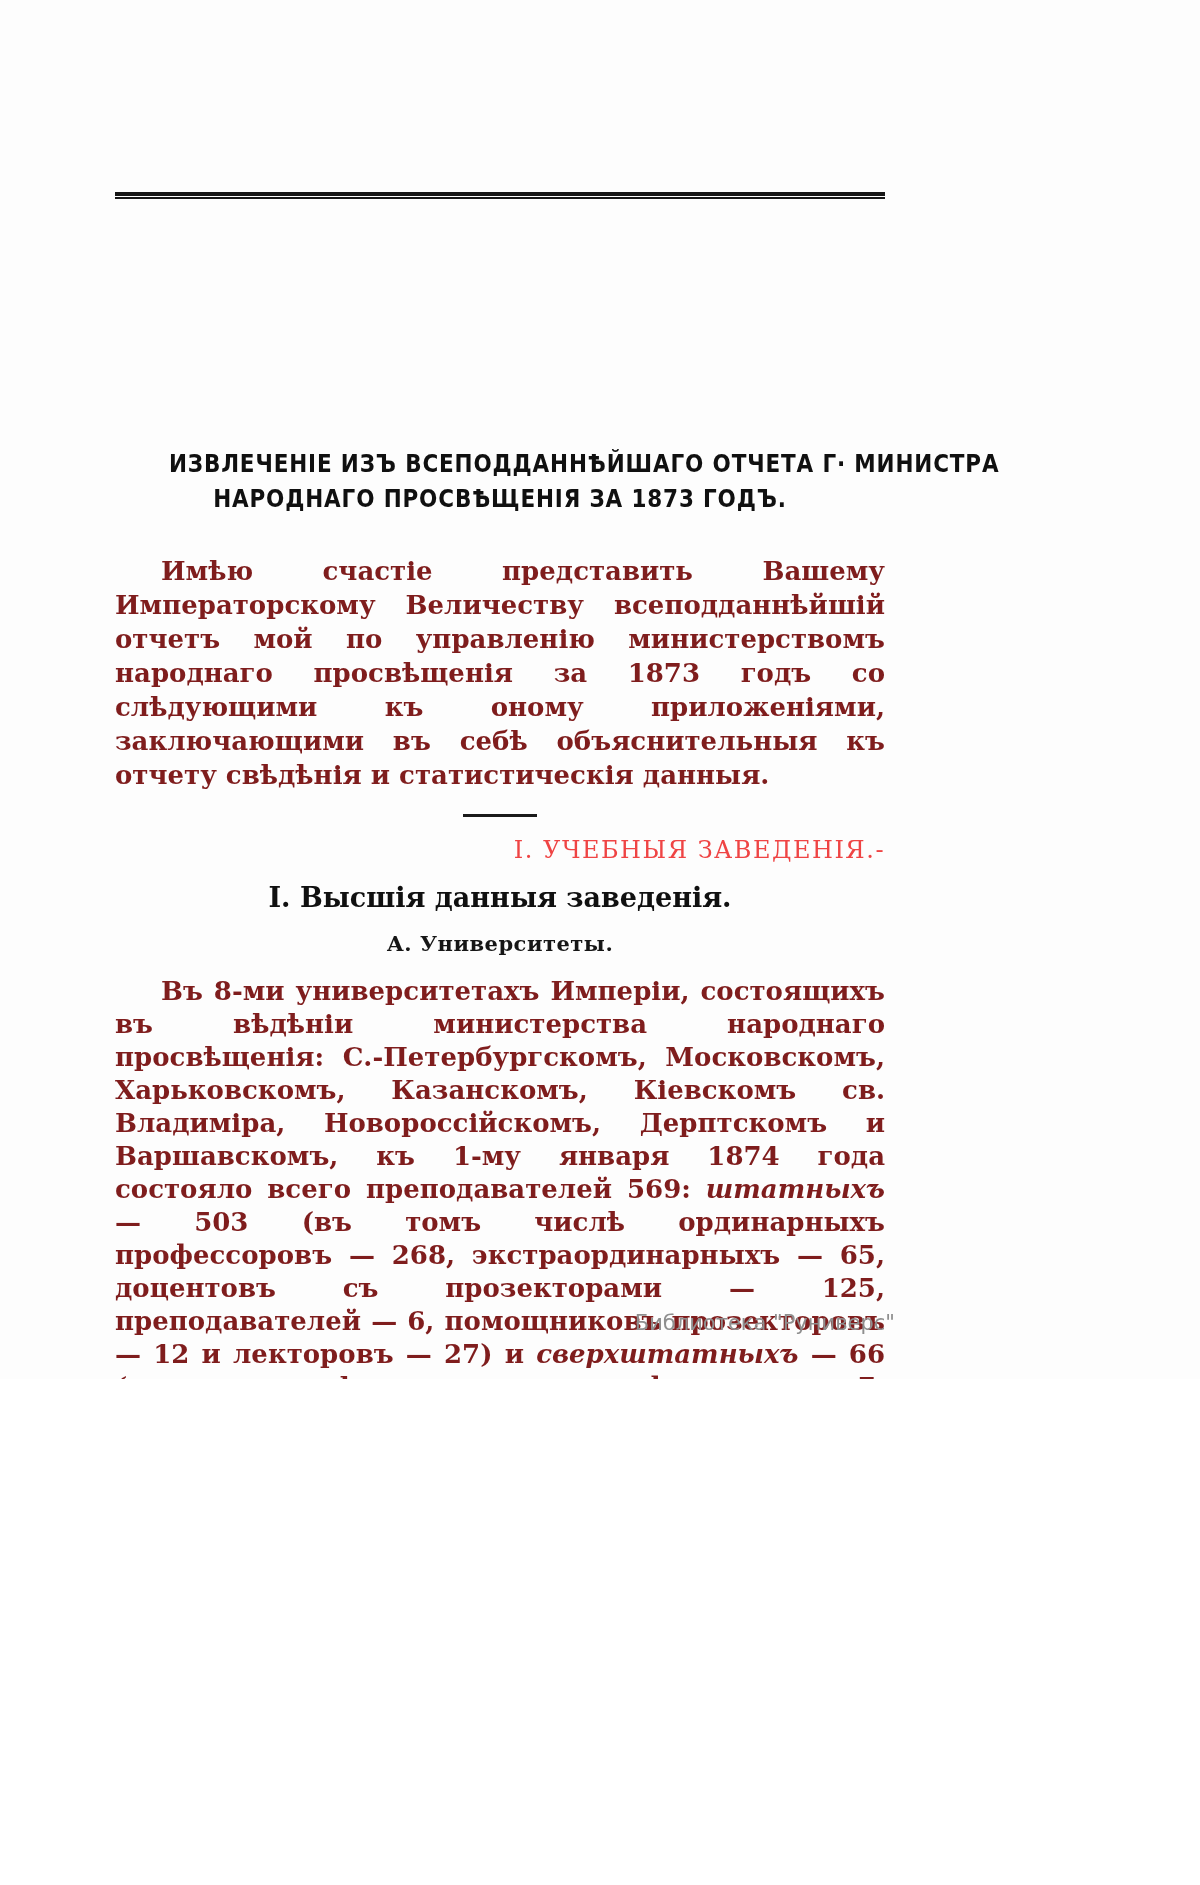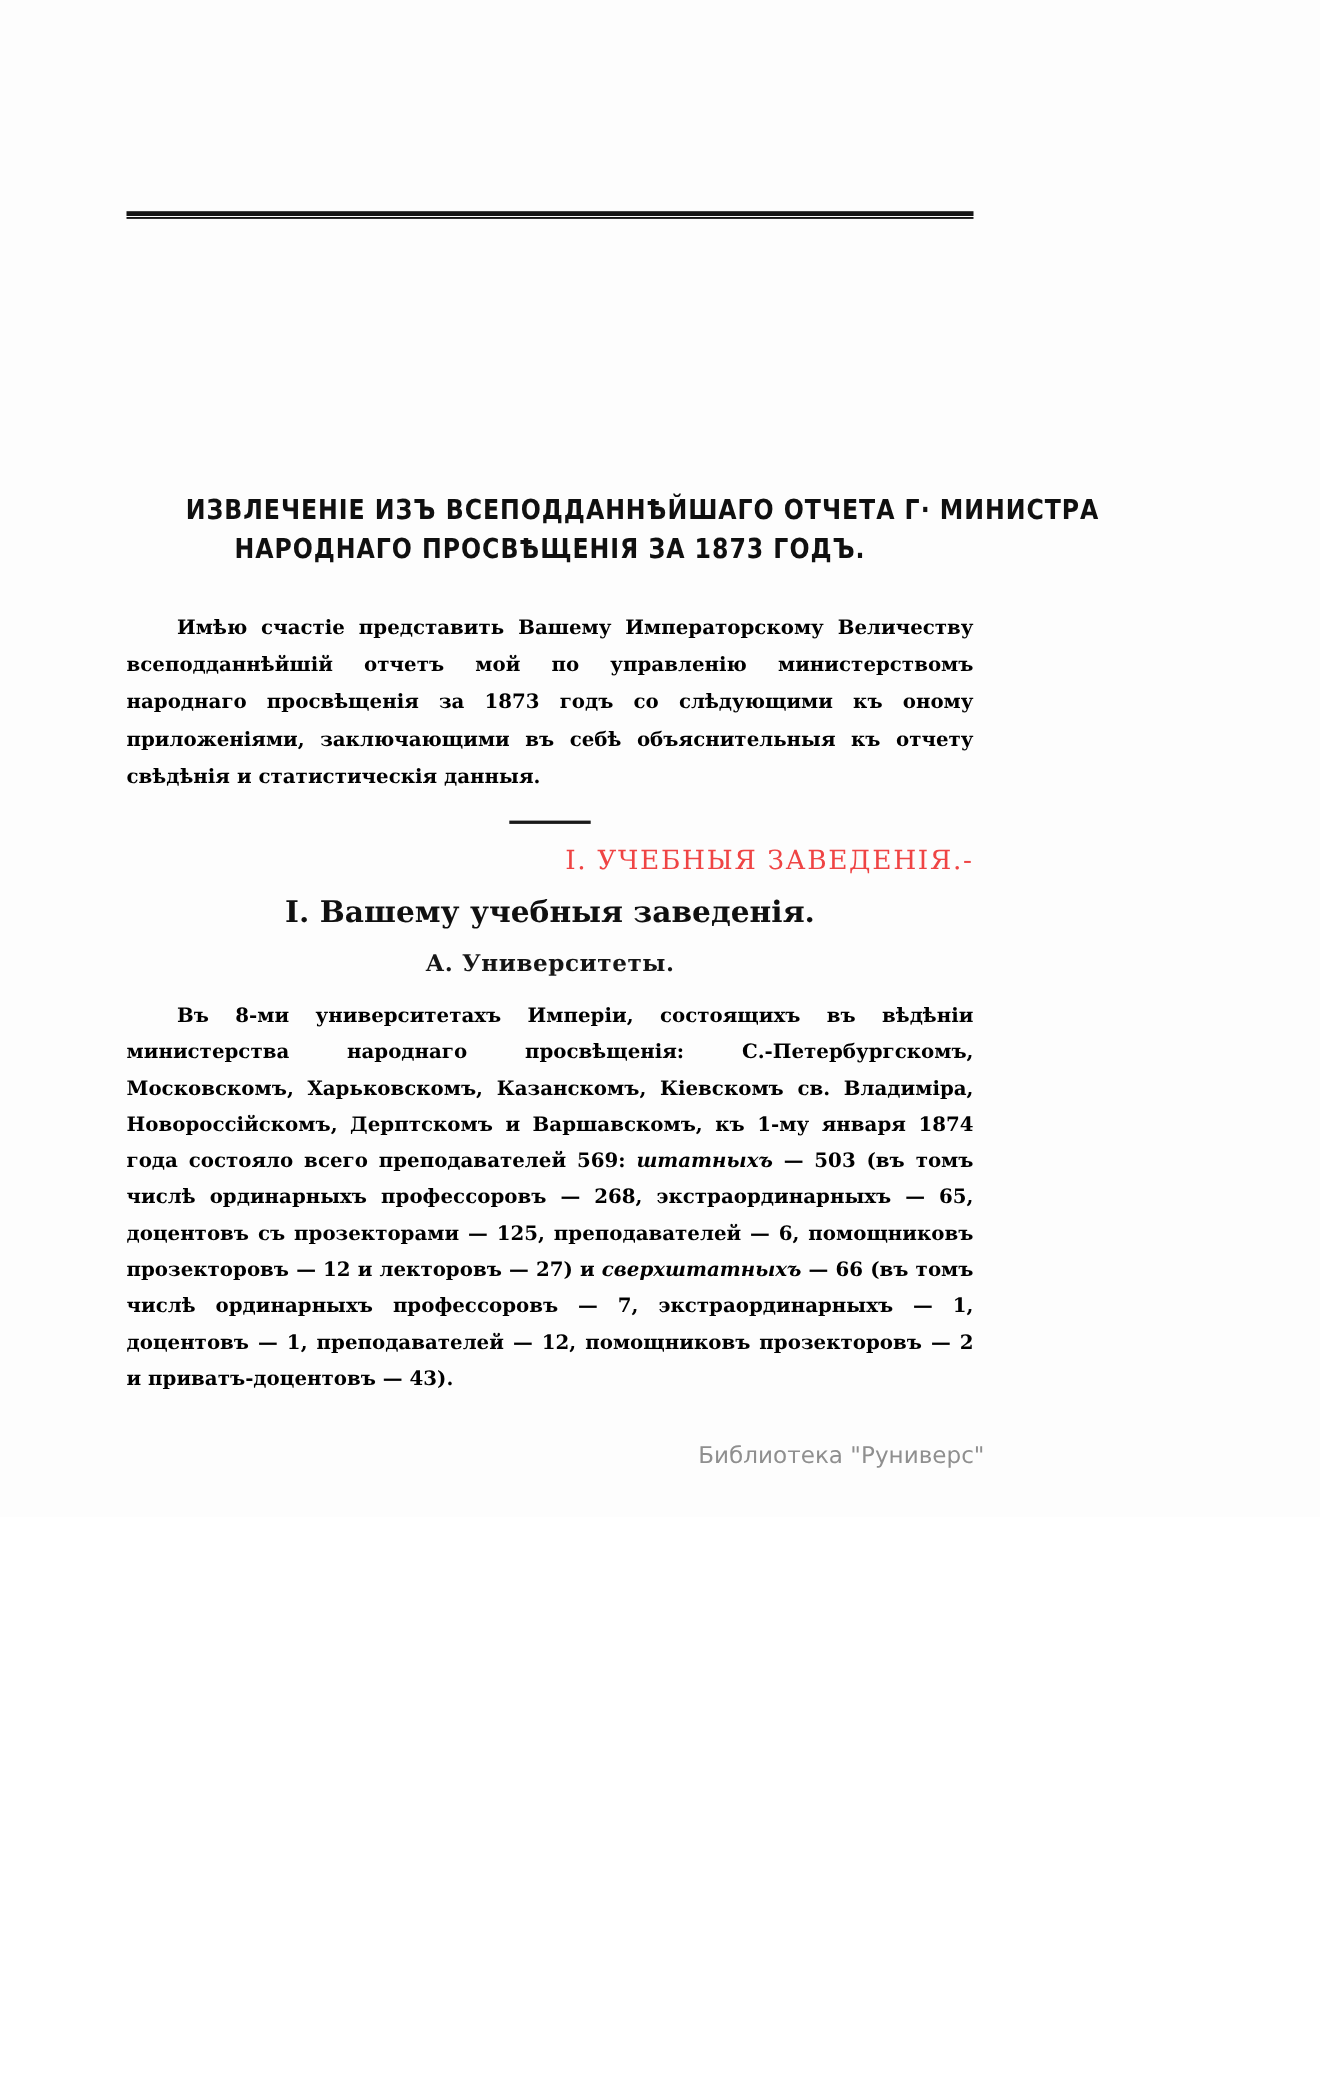--- a/index.html
+++ b/index.html
@@ -34,26 +34,26 @@
     font-weight: bold;
     font-size: 25px;
     line-height: 35px;
     letter-spacing: 1px;
     color: #101010;
     transform: scaleX(0.86);
     transform-origin: 50% 0;
     white-space: nowrap;
   }
   .para {
-    font-size: 18px;
+    font-size: 26px;
     line-height: 34px;
     font-weight: bold;
     text-align: justify;
     text-indent: 46px;
-    color: #000000;
+    color: #7f1d1d;
   }
   .para.first { margin-top: 38px; }
   .divider {
     width: 74px;
     height: 3px;
     background: #1a1a1a;
     margin: 22px auto 18px auto;
   }
   .section-heading {
     text-align: right;
@@ -121,21 +121,21 @@
     <div class="doc-title">
       <div>ИЗВЛЕЧЕНІЕ ИЗЪ ВСЕПОДДАННѢЙШАГО ОТЧЕТА Г· МИНИСТРА</div>
       <div>НАРОДНАГО ПРОСВѢЩЕНІЯ ЗА 1873 ГОДЪ.</div>
     </div>
 
     <p class="para first">Имѣю счастіе представить Вашему Императорскому Величеству всеподданнѣйшій отчетъ мой по управленію министерствомъ народнаго просвѣщенія за 1873 годъ со слѣдующими къ оному приложеніями, заключающими въ себѣ объяснительныя къ отчету свѣдѣнія и статистическія данныя.</p>
 
     <div class="divider"></div>
 
     <div class="section-heading">I. УЧЕБНЫЯ ЗАВЕДЕНІЯ.-</div>
-    <div class="subsection-heading">I. Вашему учебныя заведенія.</div>
+    <div class="subsection-heading">I. Высшія данныя заведенія.</div>
     <div class="subsub-heading">А. Университеты.</div>
 
     <p class="para para3"><span>Въ 8-ми университетахъ Имперіи, состоящихъ въ вѣдѣніи министерства народнаго просвѣщенія: С.-Петербургскомъ, Московскомъ, Харьковскомъ, Казанскомъ, Кіевскомъ св. Владиміра, Новороссійскомъ, Дерптскомъ и Варшавскомъ, къ 1-му января 1874 года состояло всего преподавателей 569: </span><i class="ital">штатныхъ</i><span> — 503 (въ томъ числѣ ординарныхъ профессоровъ — 268, экстраординарныхъ — 65, доцентовъ съ прозекторами — 125, преподавателей — 6, помощниковъ прозекторовъ — 12 и лекторовъ — 27) и </span><i class="ital">сверхштатныхъ</i><span> — 66 (въ томъ числѣ ординарныхъ профессоровъ — 7, экстраординарныхъ — 1, доцентовъ — 1, преподавателей — 12, помощниковъ прозекторовъ — 2 и приватъ-доцентовъ — 43).</span></p>
 
 
   </div>
 
   <div class="watermark">Библиотека "Руниверс"</div>
 </div>
 

